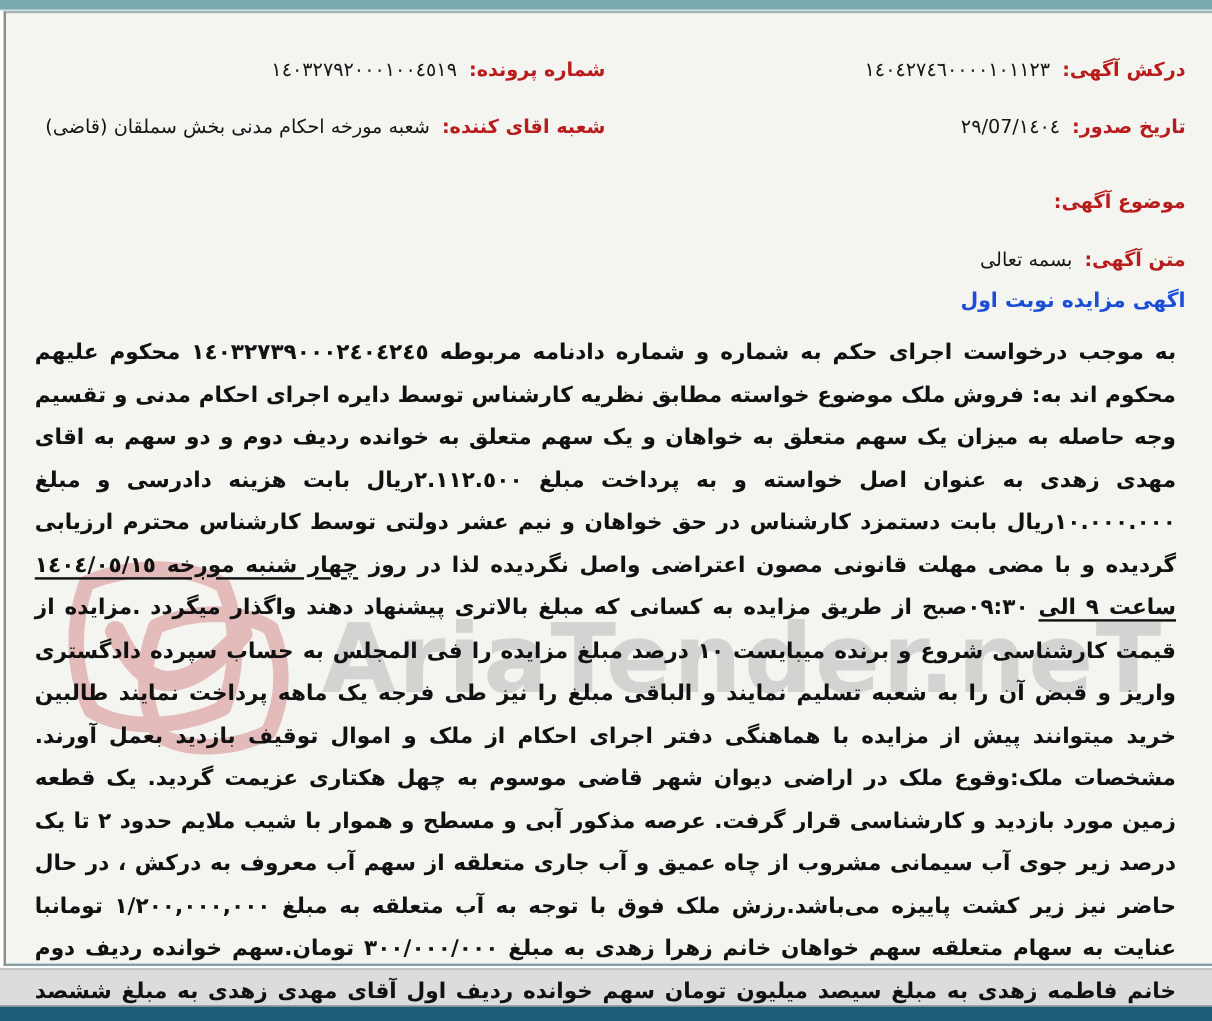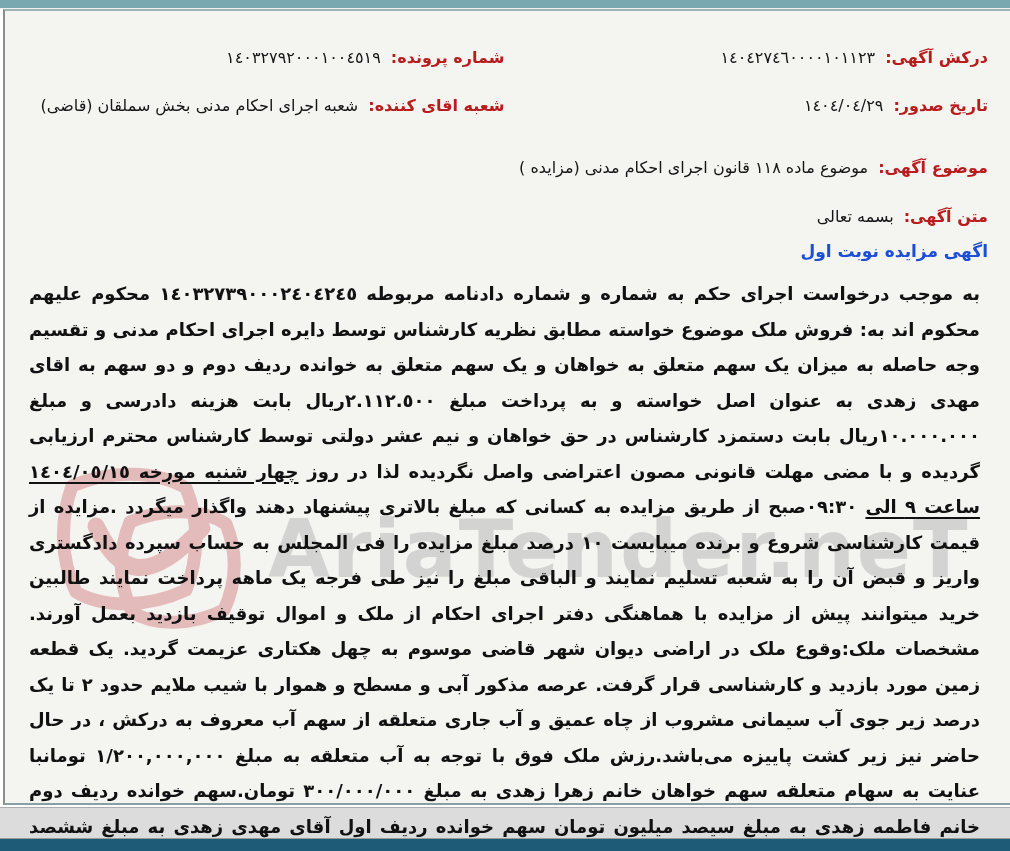--- a/index.html
+++ b/index.html
@@ -74,32 +74,31 @@
     </div>
     <div class="field col2">
       <span class="label">شماره پرونده:</span>
       <span class="value">١٤٠٣٢٧٩٢٠٠٠١٠٠٤٥١٩</span>
     </div>
   </div>
 
   <div class="frow r2">
     <div class="field col1">
       <span class="label">تاریخ صدور:</span>
-      <span class="value">١٤٠٤/٠٤/٢٩</span>
+      <span class="value">١٤٠٤/07/٢٩</span>
     </div>
     <div class="field col2">
       <span class="label">شعبه اقای کننده:</span>
-      <span class="value">شعبه اجرای احکام مدنی بخش سملقان (قاضی)</span>
+      <span class="value">شعبه مورخه احکام مدنی بخش سملقان (قاضی)</span>
     </div>
   </div>
 
   <div class="frow r3">
     <div class="field">
       <span class="label">موضوع آگهی:</span>
-      <span class="value">موضوع ماده ١١٨ قانون اجرای احکام مدنی (مزایده )</span>
     </div>
   </div>
 
   <div class="frow r4">
     <div class="field">
       <span class="label">متن آگهی:</span>
       <span class="value">بسمه تعالی</span>
     </div>
   </div>
 

